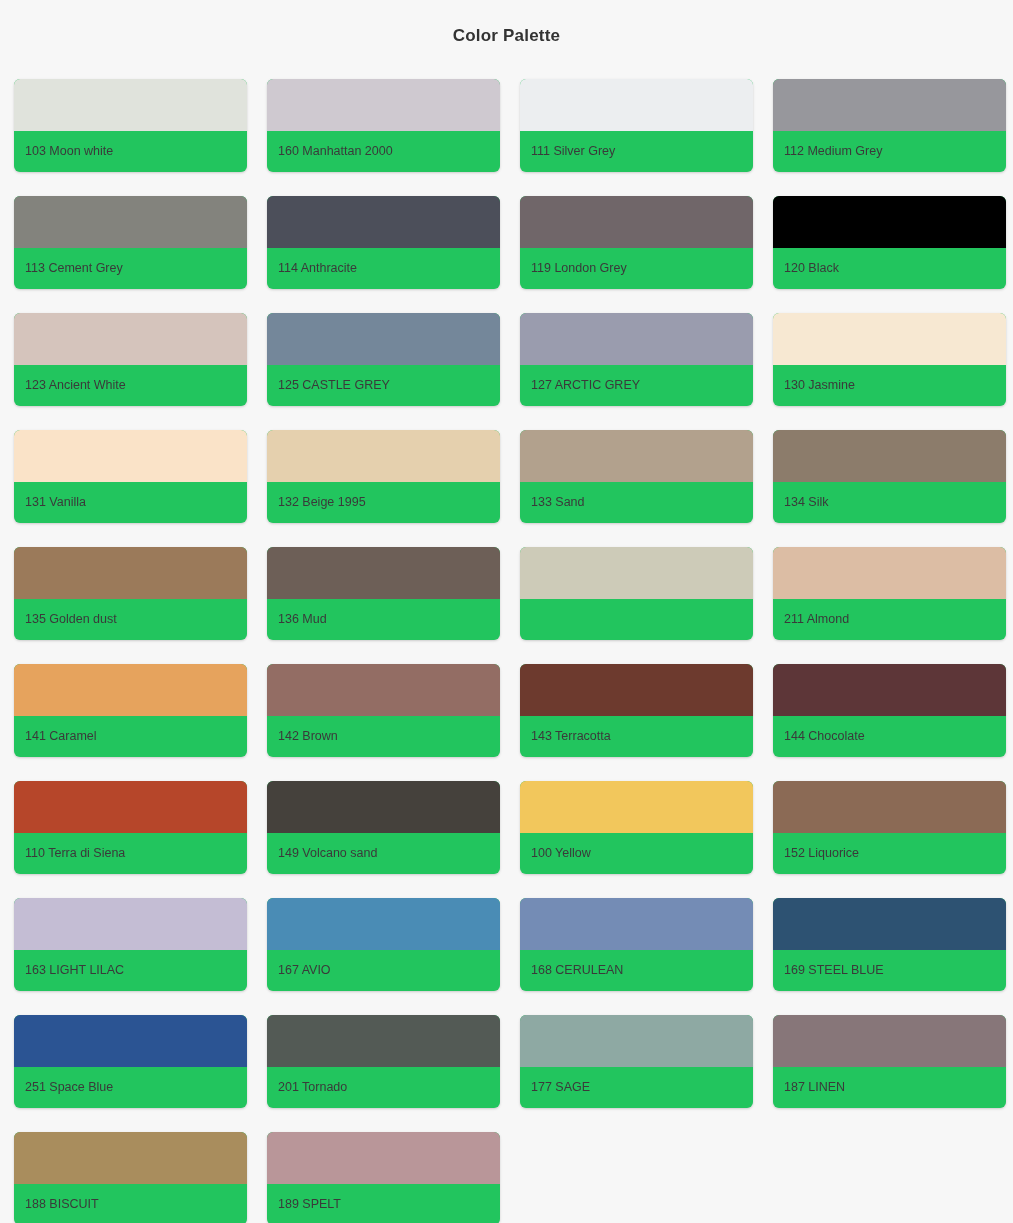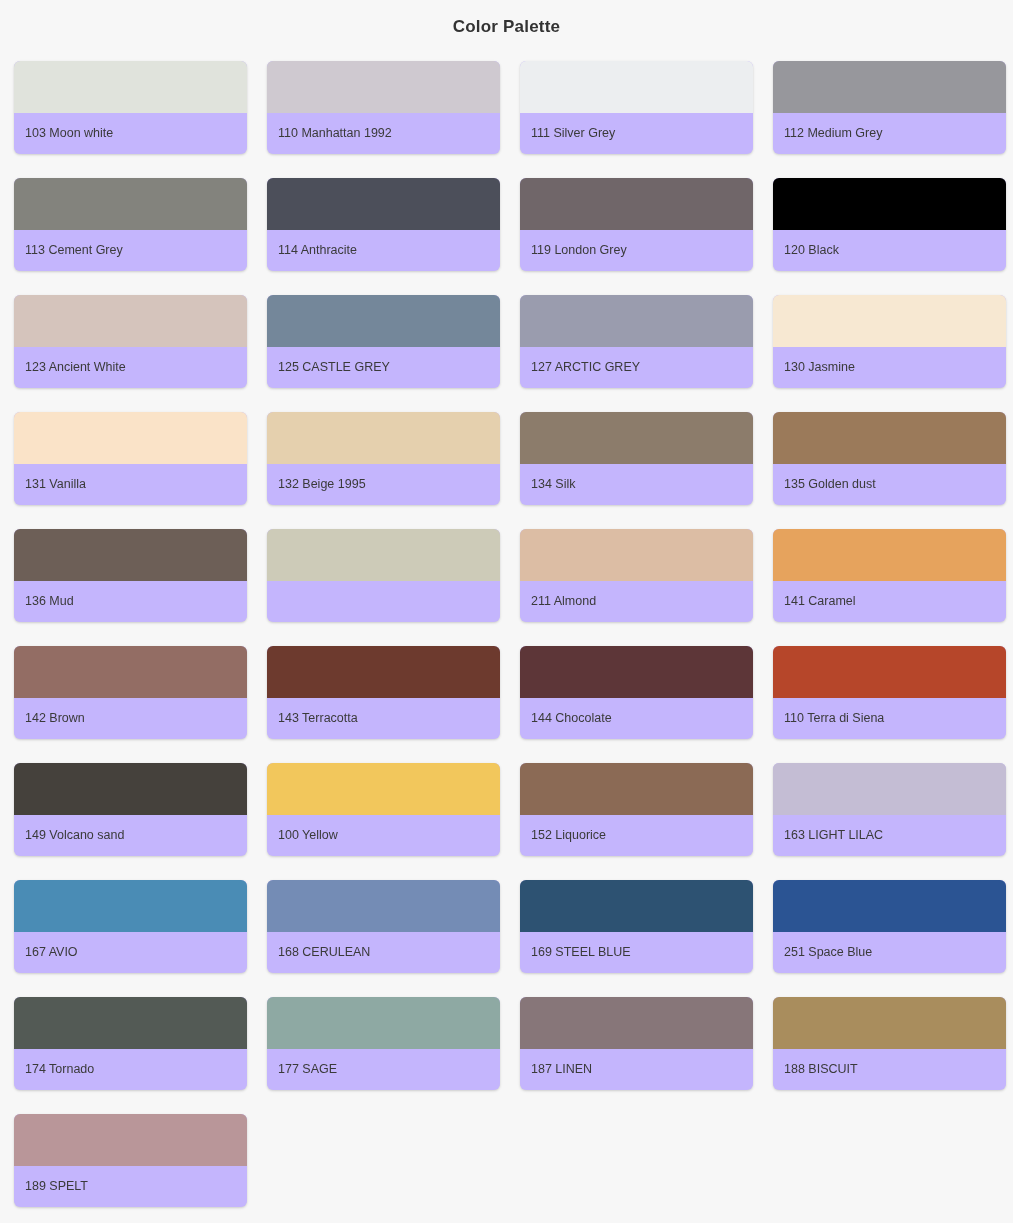--- a/index.html
+++ b/index.html
@@ -13,36 +13,36 @@
     font-family: "Liberation Sans", sans-serif;
     -webkit-font-smoothing: antialiased;
     overflow: hidden;
   }
   .page-title {
     text-align: center;
     font-size: 17px;
     font-weight: bold;
     color: #333333;
     letter-spacing: 0.2px;
-    margin: 8px;
+    margin: 17px;
     padding: 9px 0 0 0;
     line-height: 20px;
   }
   .palette-grid {
     display: grid;
     grid-template-columns: repeat(4, 233px);
     column-gap: 20px;
     row-gap: 24px;
     padding: 16px 14px 0 14px;
     box-sizing: border-box;
     justify-content: start;
   }
   .color-card {
     width: 233px;
-    background: #c4b5fd;
+    background: #22c55e;
     border-radius: 6px;
     box-shadow: 0 1px 3px rgba(0,0,0,0.12), 0 1px 2px rgba(0,0,0,0.06);
     overflow: hidden;
   }
   .color-swatch {
     height: 52px;
     width: 100%;
     display: block;
   }
   .color-label {
@@ -58,21 +58,21 @@
 
 <h1 class="page-title">Color Palette</h1>
 
 <div class="palette-grid">
     <div class="color-card">
       <div class="color-swatch" style="background: rgb(224, 227, 220);"></div>
       <div class="color-label">103 Moon white</div>
     </div>
     <div class="color-card">
       <div class="color-swatch" style="background: rgb(207, 201, 208);"></div>
-      <div class="color-label">110 Manhattan 1992</div>
+      <div class="color-label">160 Manhattan 2000</div>
     </div>
     <div class="color-card">
       <div class="color-swatch" style="background: rgb(236, 238, 240);"></div>
       <div class="color-label">111 Silver Grey</div>
     </div>
     <div class="color-card">
       <div class="color-swatch" style="background: rgb(151, 151, 156);"></div>
       <div class="color-label">112 Medium Grey</div>
     </div>
     <div class="color-card">
@@ -109,20 +109,24 @@
     </div>
     <div class="color-card">
       <div class="color-swatch" style="background: rgb(250, 227, 200);"></div>
       <div class="color-label">131 Vanilla</div>
     </div>
     <div class="color-card">
       <div class="color-swatch" style="background: rgb(229, 208, 174);"></div>
       <div class="color-label">132 Beige 1995</div>
     </div>
     <div class="color-card">
+      <div class="color-swatch" style="background: rgb(178, 161, 141);"></div>
+      <div class="color-label">133 Sand</div>
+    </div>
+    <div class="color-card">
       <div class="color-swatch" style="background: rgb(140, 124, 107);"></div>
       <div class="color-label">134 Silk</div>
     </div>
     <div class="color-card">
       <div class="color-swatch" style="background: rgb(155, 122, 90);"></div>
       <div class="color-label">135 Golden dust</div>
     </div>
     <div class="color-card">
       <div class="color-swatch" style="background: rgb(109, 95, 87);"></div>
       <div class="color-label">136 Mud</div>
@@ -181,21 +185,21 @@
     <div class="color-card">
       <div class="color-swatch" style="background: rgb(45, 82, 114);"></div>
       <div class="color-label">169 STEEL BLUE</div>
     </div>
     <div class="color-card">
       <div class="color-swatch" style="background: rgb(43, 84, 147);"></div>
       <div class="color-label">251 Space Blue</div>
     </div>
     <div class="color-card">
       <div class="color-swatch" style="background: rgb(83, 90, 85);"></div>
-      <div class="color-label">174 Tornado</div>
+      <div class="color-label">201 Tornado</div>
     </div>
     <div class="color-card">
       <div class="color-swatch" style="background: rgb(142, 169, 163);"></div>
       <div class="color-label">177 SAGE</div>
     </div>
     <div class="color-card">
       <div class="color-swatch" style="background: rgb(135, 118, 121);"></div>
       <div class="color-label">187 LINEN</div>
     </div>
     <div class="color-card">

